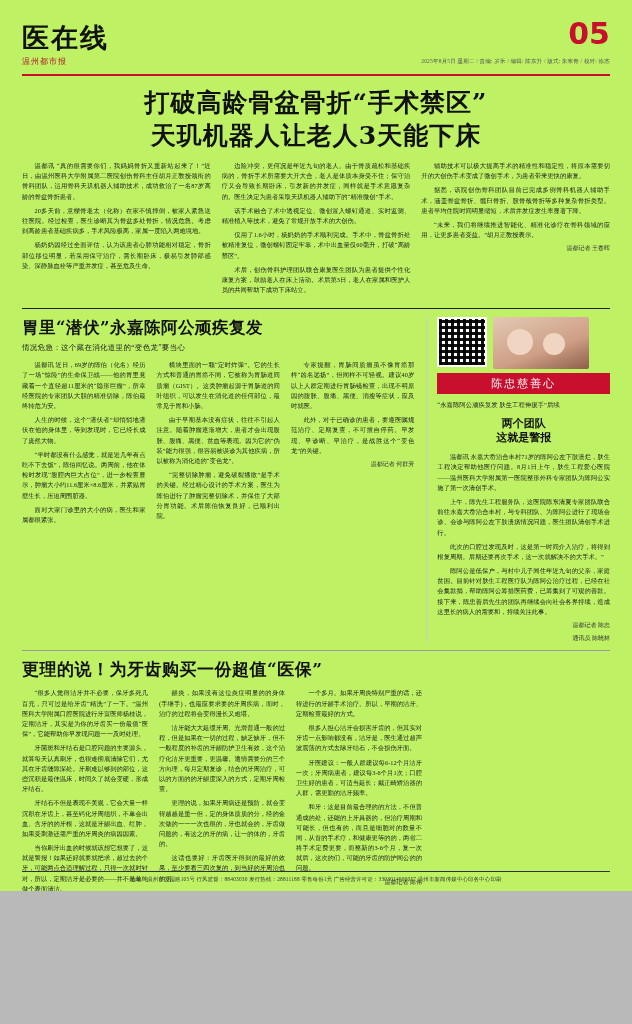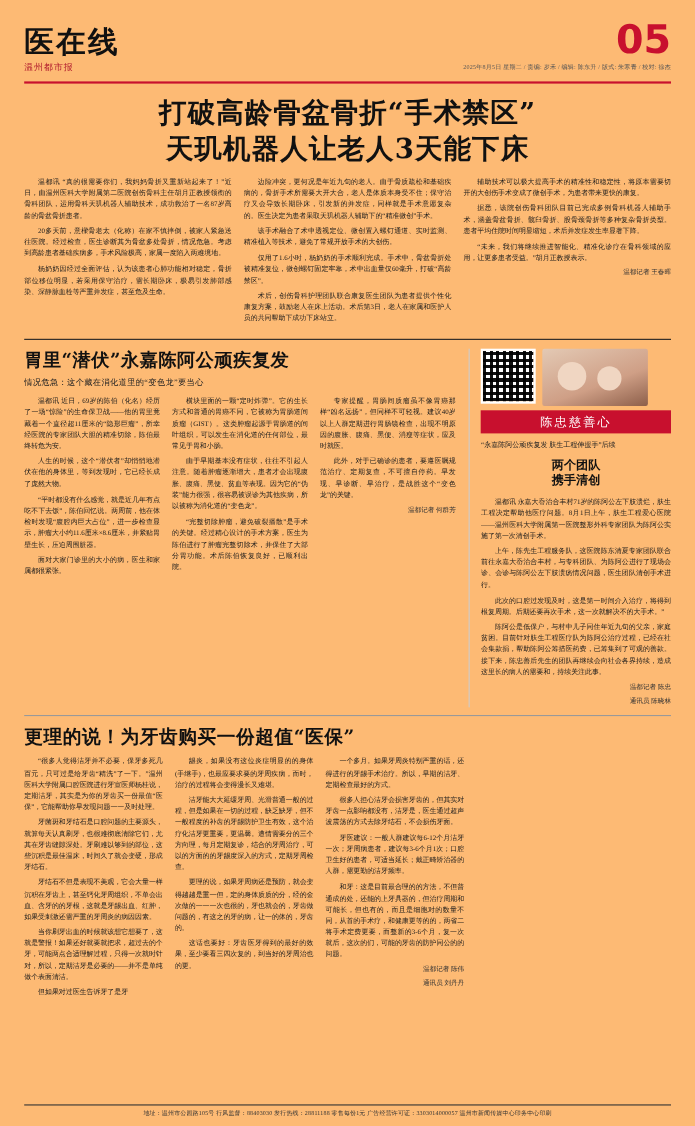--- a/index.html
+++ b/index.html
@@ -1,24 +1,24 @@
 <!DOCTYPE html>
 <html><head>
 <meta charset="utf-8">
 <style>
   html,body{margin:0;padding:0;background:#b9b9b9;}
   body{font-family:"Liberation Serif", serif;}
-  .page{width:632px;height:1024px;background:#fdba74;position:relative;overflow:hidden;box-sizing:border-box;}
+  .page{width:632px;height:891px;background:#bef264;position:relative;overflow:hidden;box-sizing:border-box;}
   .inner{position:absolute;left:22px;top:18px;width:588px;height:988px;}
 
   
   .masthead{position:relative;height:56px;border-bottom:2px solid #c8102e;}
   .mast-title{font-family:"DejaVu Serif", serif;font-size:27px;font-weight:bold;letter-spacing:2px;color:#111;position:absolute;left:0;top:2px;}
   .mast-sub{position:absolute;left:0;top:38px;font-size:8px;color:#b0182c;letter-spacing:1px;}
-  .mast-page{position:absolute;right:0;top:-2px;font-size:36px;font-weight:bold;color:#c8102e;font-family:"DejaVu Sans", sans-serif;}
+  .mast-page{position:absolute;right:0;top:-2px;font-size:30px;font-weight:bold;color:#c8102e;font-family:"DejaVu Sans", sans-serif;}
   .mast-meta{position:absolute;right:0;top:40px;font-size:5.5px;color:#555;letter-spacing:.2px;}
 
   
   .lead{margin-top:10px;text-align:center;}
   .lead h1{margin:0;font-size:25px;line-height:1.32;font-weight:bold;color:#111;font-family:"DejaVu Serif", serif;letter-spacing:1px;}
 
   .cols3{display:flex;gap:11px;margin-top:9px;}
   .col{flex:1;font-size:6.3px;line-height:1.62;color:#1a1a1a;text-align:justify;}
   .col p{margin:0 0 4px 0;text-indent:2em;}
   .sig{text-align:right;font-size:6px;color:#333;margin-top:3px;}
@@ -122,21 +122,21 @@
 
       <div class="mid-right">
         <div class="railtop">
           <div class="qr"></div>
           <div class="portrait"></div>
         </div>
         <div class="rail-brand">陈忠慈善心</div>
         <div class="rail-q">“永嘉陈阿公顽疾复发 肤生工程伸援手”后续</div>
         <div class="rail-h">
           <span>两个团队</span><br>
-          <span>携手清创</span>
+          <span>这就是警报</span>
         </div>
         <div class="rail-body">
           <p>温都讯 永嘉大岙治合丰村71岁的陈阿公左下肢溃烂，肤生工程决定帮助他医疗问题。8月1日上午，肤生工程爱心医院——温州医科大学附属第一医院整形外科专家团队为陈阿公实施了第一次清创手术。</p>
           <p>上午，陈先生工程服务队，这医院陈东清夏专家团队联合前往永嘉大岙治合丰村，与专科团队、为陈阿公进行了现场会诊、会诊与陈阿公左下肢溃疡情况问题，医生团队清创手术进行。</p>
           <p>此次的口腔过发现及时，这是第一时间介入治疗，将得到根复周期。后期还要再次手术，这一次就解决不的大手术。”</p>
           <p>陈阿公是低保户，与村中儿子同住年近九旬的父亲，家庭贫困。目前针对肤生工程医疗队为陈阿公治疗过程，已经在社会集款捐，帮助陈阿公筹措医药费，已筹集到了可观的善款。接下来，陈忠善后先生的团队再继续会向社会各界持续，造成这里长的病人的需要和，持续关注此事。</p>
           <div class="sig">温都记者 陈忠</div>
           <div class="sig">通讯员 陈晓林</div>
         </div>
       </div>

